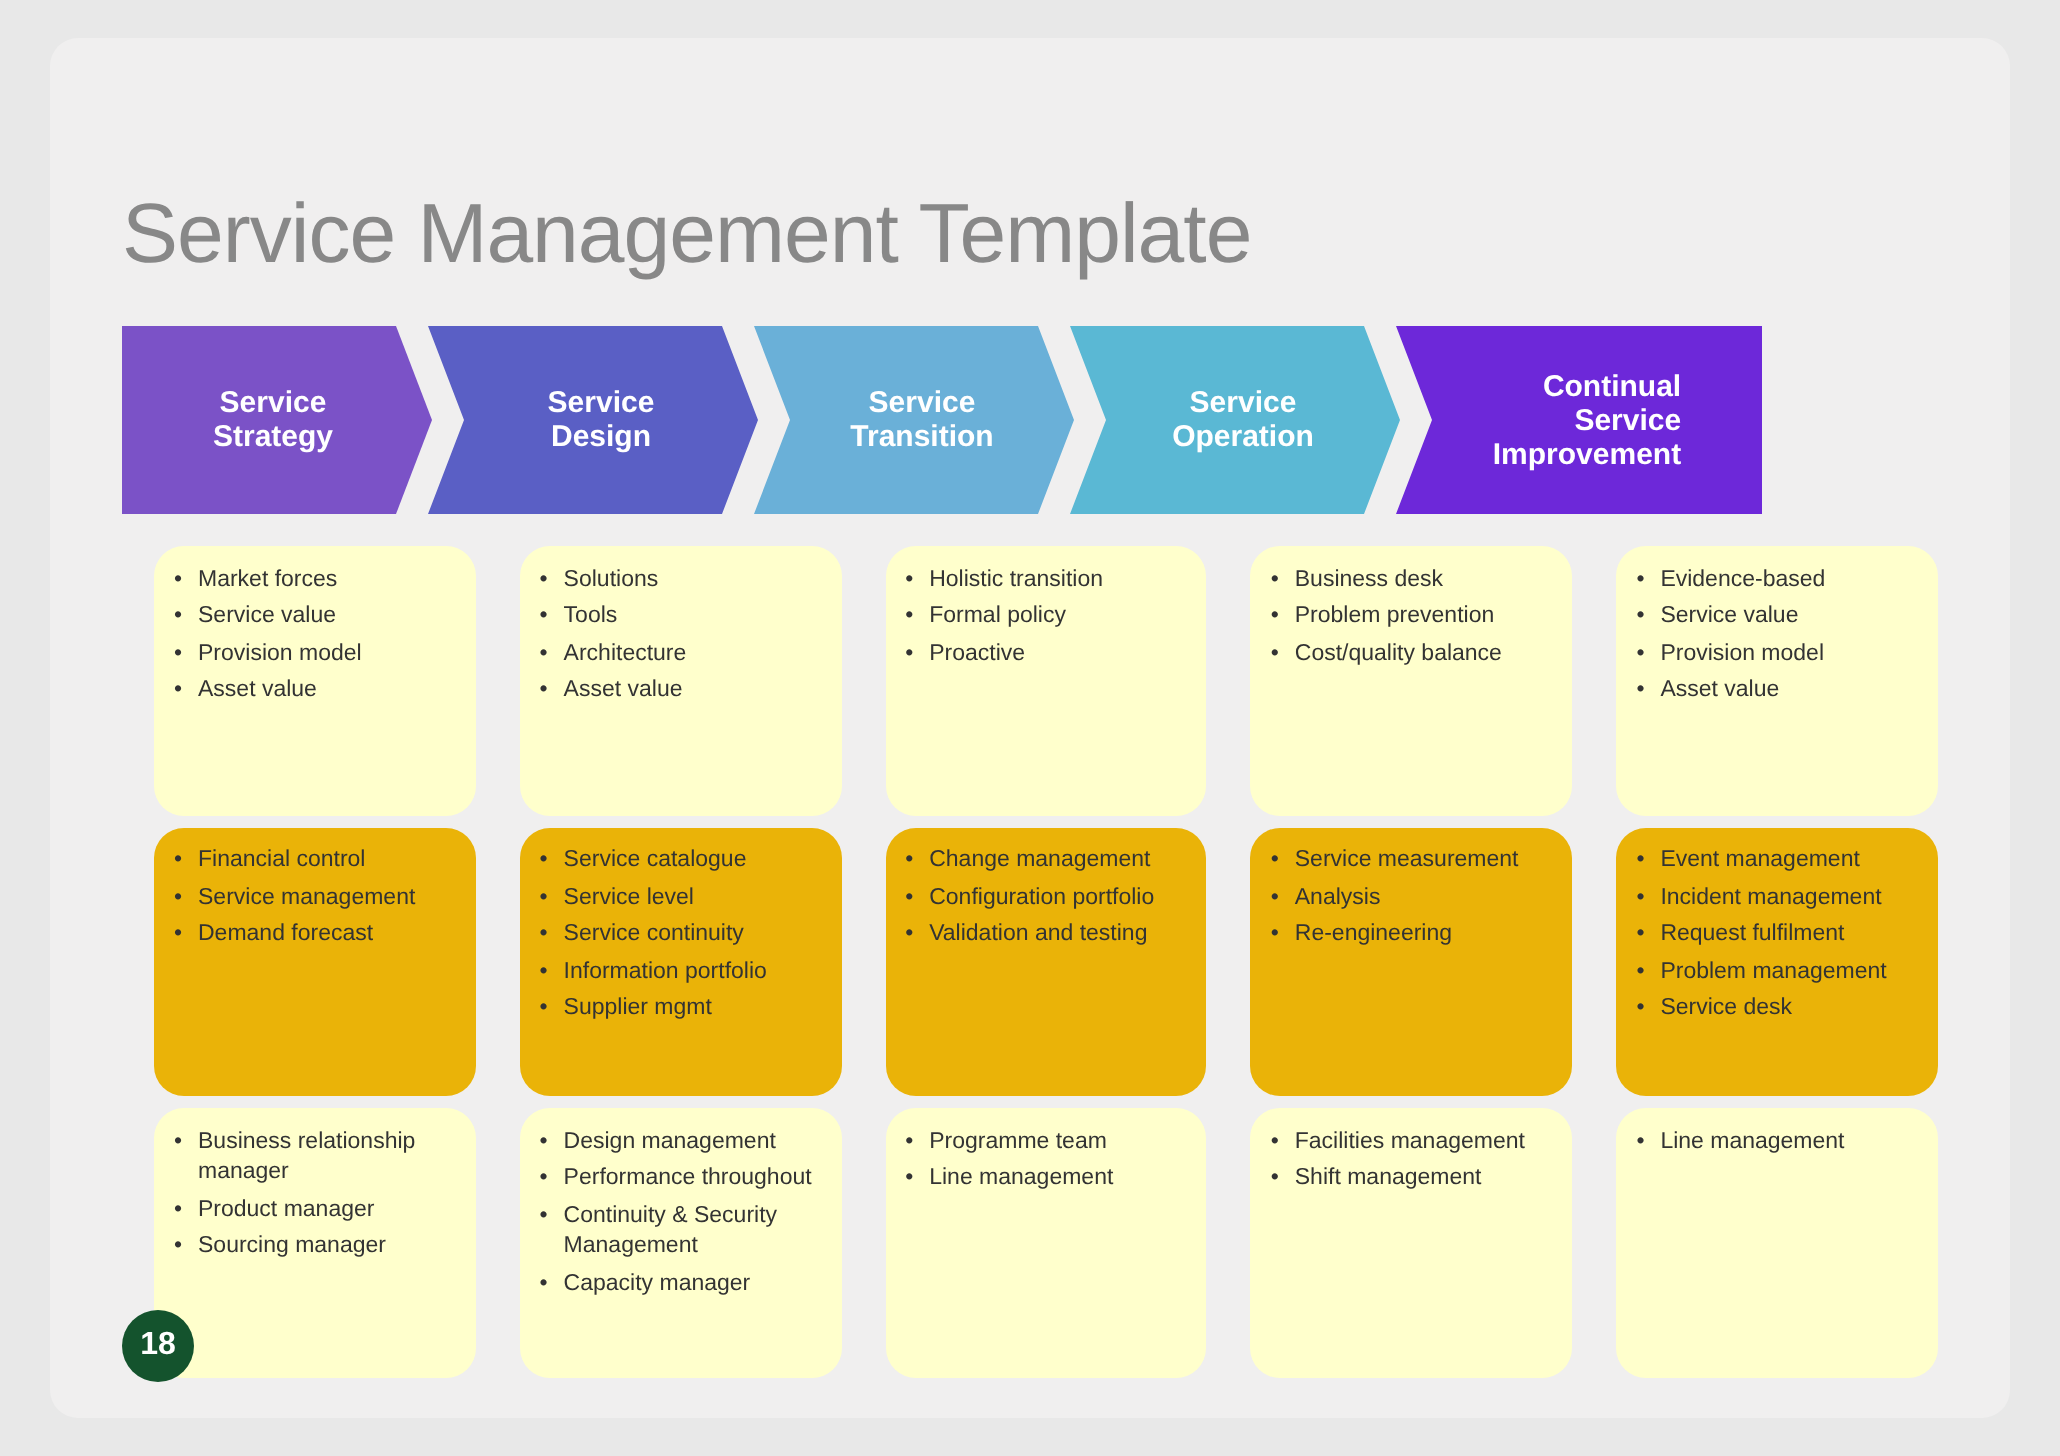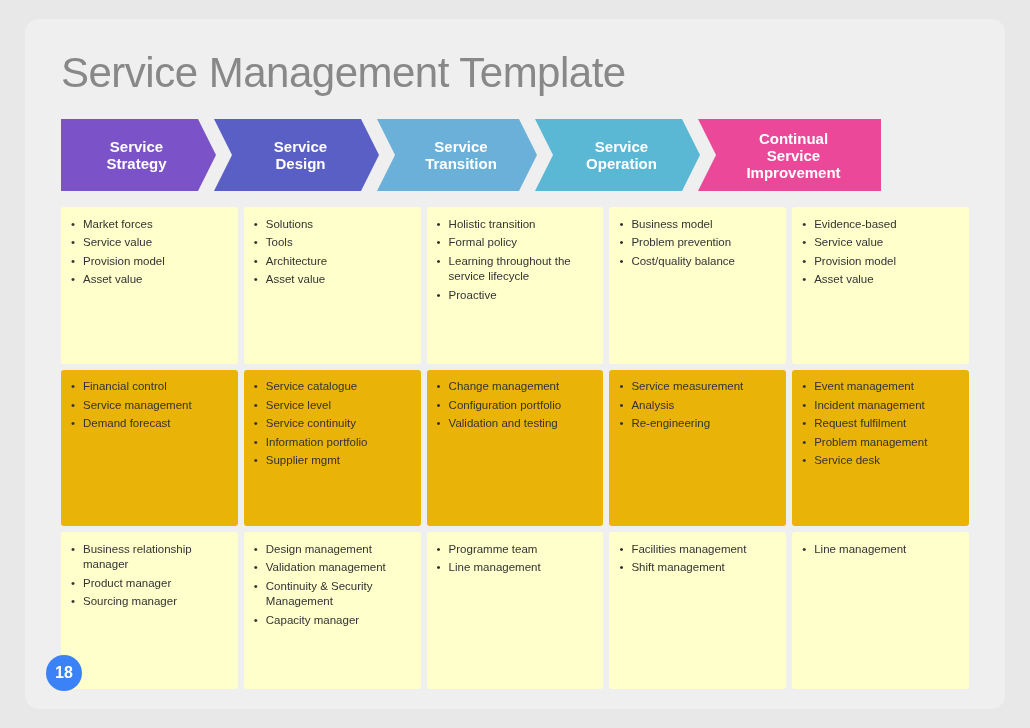--- a/index.html
+++ b/index.html
@@ -21,98 +21,100 @@
       position: relative;
       display: flex;
       flex-direction: column;
     }
     .title {
       font-size: 42px;
       color: #888;
       font-weight: 300;
       margin-bottom: 22px;
       letter-spacing: -0.5px;
+      margin-top: 44px;
     }
     
     .arrow-row {
       display: flex;
       align-items: center;
       gap: 0px;
       margin-bottom: 16px;
     }
     
     .arrow-shape {
       display: flex;
       align-items: center;
       justify-content: center;
       text-align: center;
       font-size: 15px;
       font-weight: 600;
       color: white;
-      height: 72px;
+      height: 94px;
       position: relative;
       padding: 0 16px 0 24px;
       clip-path: polygon(0 0, calc(100% - 18px) 0, 100% 50%, calc(100% - 18px) 100%, 0 100%, 18px 50%);
     }
     .arrow-shape.first {
       clip-path: polygon(0 0, calc(100% - 18px) 0, 100% 50%, calc(100% - 18px) 100%, 0 100%);
       padding: 0 20px 0 16px;
     }
     .arrow-shape.last {
       clip-path: polygon(0 0, 100% 0, 100% 100%, 0 100%, 18px 50%);
       padding: 0 16px 0 24px;
     }
     .col-ss { background: #7b52c7; width: 155px; flex-shrink: 0; }
     .col-sd { background: #5a5fc5; width: 165px; flex-shrink: 0; }
     .col-st { background: #6ab0d8; width: 160px; flex-shrink: 0; }
     .col-so { background: #5ab8d4; width: 165px; flex-shrink: 0; }
-    .col-csi { background: #ec4899; width: 180px; flex-shrink: 0; }
+    .col-csi { background: #6d28d9; width: 180px; flex-shrink: 0; text-align: right; }
 
     
     .content-grid {
       display: flex;
       flex-direction: column;
       flex: 1;
       gap: 6px;
     }
     .content-row {
       display: flex;
       gap: 6px;
       flex: 1;
     }
     .cell {
       flex: 1;
       padding: 8px 10px;
       font-size: 11.5px;
       color: #333;
-      border-radius: 3px;
+      border-radius: 15px;
+      margin-left: 16px;
     }
     .cell-yellow { background: #ffffcc; }
     .cell-green { background: #eab308; }
     .cell ul { list-style: none; padding: 0; }
     .cell ul li {
       padding: 1.5px 0;
       padding-left: 12px;
       position: relative;
       line-height: 1.35;
     }
     .cell ul li::before {
       content: '•';
       position: absolute;
       left: 0;
       color: #333;
     }
     
     .page-number {
       position: absolute;
       bottom: 18px;
-      left: 21px;
+      left: 36px;
       width: 36px;
       height: 36px;
-      background: #3b82f6;
+      background: #14532d;
       border-radius: 50%;
       display: flex;
       align-items: center;
       justify-content: center;
       color: white;
       font-size: 16px;
       font-weight: bold;
     }
   </style>
 </head>
@@ -160,27 +162,26 @@
           <li>Solutions</li>
           <li>Tools</li>
           <li>Architecture</li>
           <li>Asset value</li>
         </ul>
       </div>
       <div class="cell cell-yellow">
         <ul>
           <li>Holistic transition</li>
           <li>Formal policy</li>
-          <li>Learning throughout the service lifecycle</li>
           <li>Proactive</li>
         </ul>
       </div>
       <div class="cell cell-yellow">
         <ul>
-          <li>Business model</li>
+          <li>Business desk</li>
           <li>Problem prevention</li>
           <li>Cost/quality balance</li>
         </ul>
       </div>
       <div class="cell cell-yellow">
         <ul>
           <li>Evidence-based</li>
           <li>Service value</li>
           <li>Provision model</li>
           <li>Asset value</li>
@@ -234,21 +235,21 @@
       <div class="cell cell-yellow">
         <ul>
           <li>Business relationship manager</li>
           <li>Product manager</li>
           <li>Sourcing manager</li>
         </ul>
       </div>
       <div class="cell cell-yellow">
         <ul>
           <li>Design management</li>
-          <li>Validation management</li>
+          <li>Performance throughout</li>
           <li>Continuity &amp; Security Management</li>
           <li>Capacity manager</li>
         </ul>
       </div>
       <div class="cell cell-yellow">
         <ul>
           <li>Programme team</li>
           <li>Line management</li>
         </ul>
       </div>

